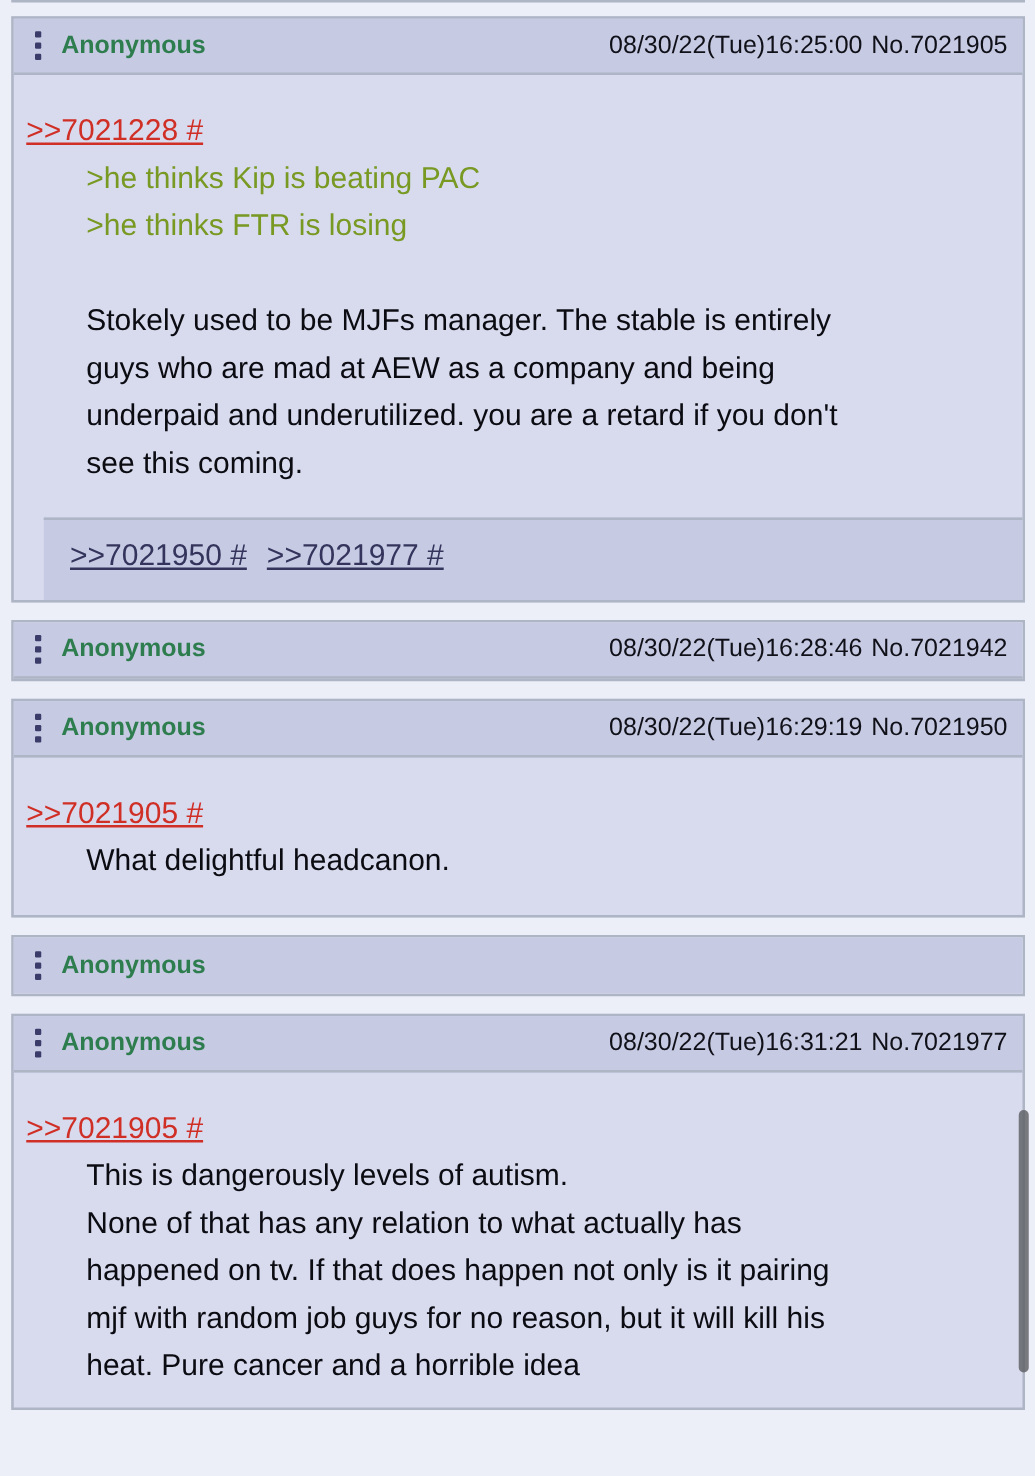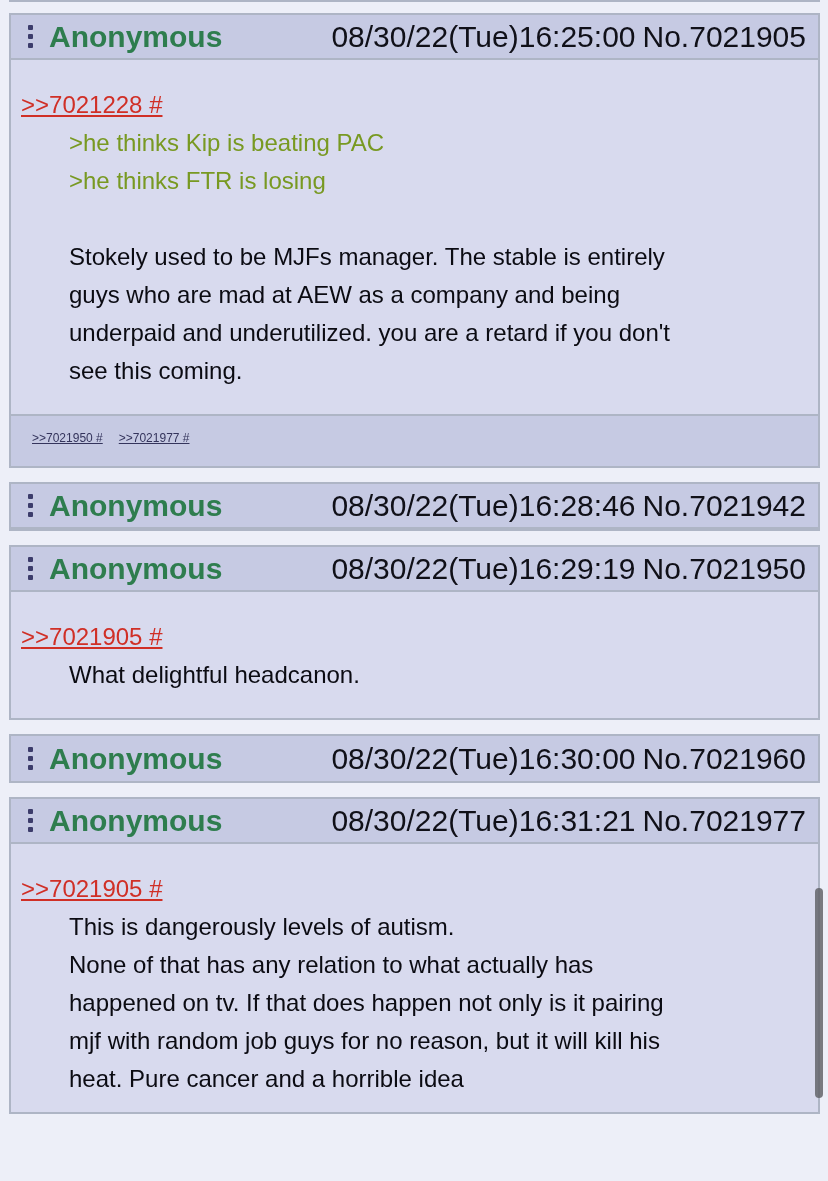--- a/index.html
+++ b/index.html
@@ -37,21 +37,21 @@
     background: var(--card-body-bg);
   }
   .bar {
     background: var(--card-bar-bg);
   }
   .card-header {
     display: flex;
     align-items: center;
     height: 45px;
     padding: 0 12px 0 17px;
-    font-size: 30px;
+    font-size: 20px;
     border-bottom: 2px solid var(--border-color);
   }
   .card.header-only .card-header { border-bottom: none; }
   .kebab {
     display: inline-flex;
     flex-direction: column;
     gap: 4px;
     margin-right: 16px;
     cursor: pointer;
   }
@@ -74,21 +74,22 @@
   .greentext { color: var(--greentext-color); white-space: nowrap; }
   a.quotelink {
     color: var(--quotelink-color);
     text-decoration: underline;
     cursor: pointer;
   }
   .quote-row { min-height: 38px; }
   .card-footer {
     border-top: 2px solid var(--border-color);
     padding: 15px 32px 21px 21px;
-    font-size: 12px;
+    font-size: 24px;
+    margin-left: 24px;
   }
   a.backlink {
     color: var(--backlink-color);
     text-decoration: underline;
     margin-right: 16px;
     cursor: pointer;
   }
   .scroll-thumb {
     position: absolute;
     left: 815px;
@@ -159,21 +160,20 @@
 </article>
 
 <article class="card header-only">
   <header class="bar card-header">
     <span class="kebab">
         <i></i>
         <i></i>
         <i></i>
       </span>
     <span class="name">Anonymous</span>
-    <span class="meta"><span>08/30/22(Tue)16:30:00</span><span class="num">No.7021960</span></span>
   </header>
 </article>
 
 <article class="card">
   <header class="bar card-header">
     <span class="kebab">
         <i></i>
         <i></i>
         <i></i>
       </span>

